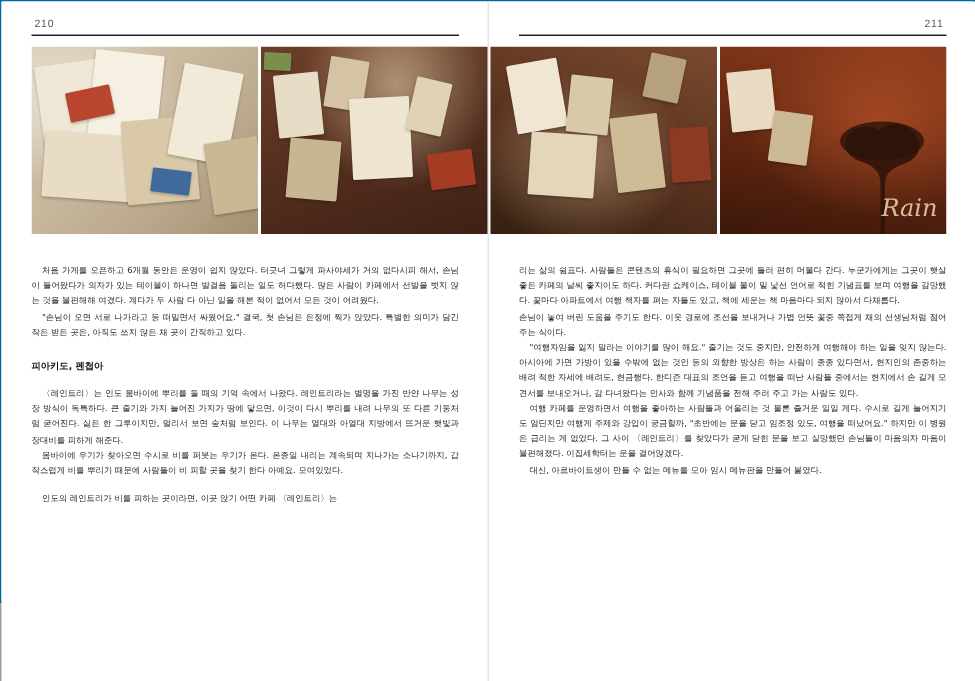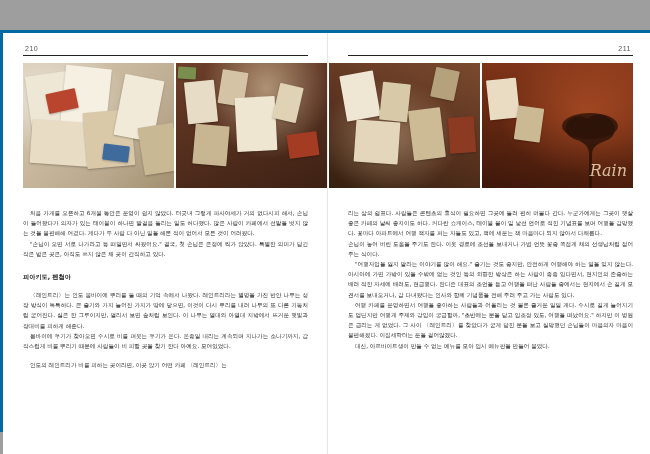--- a/index.html
+++ b/index.html
@@ -12,22 +12,21 @@
     height: 454px;
     overflow: hidden;
     font-family: "DejaVu Sans", sans-serif;
   }
   .spread {
     position: relative;
     width: 650px;
     height: 402px;
     background: #ffffff;
     box-sizing: border-box;
-    border: 3px solid #0369a1;
-    margin-top: 30px;
+    border: 1px solid #0369a1;
   }
   .page {
     position: absolute;
     top: 0;
     height: 454px;
     box-sizing: border-box;
     background: #ffffff;
   }
   .page-left {
     left: 0;

